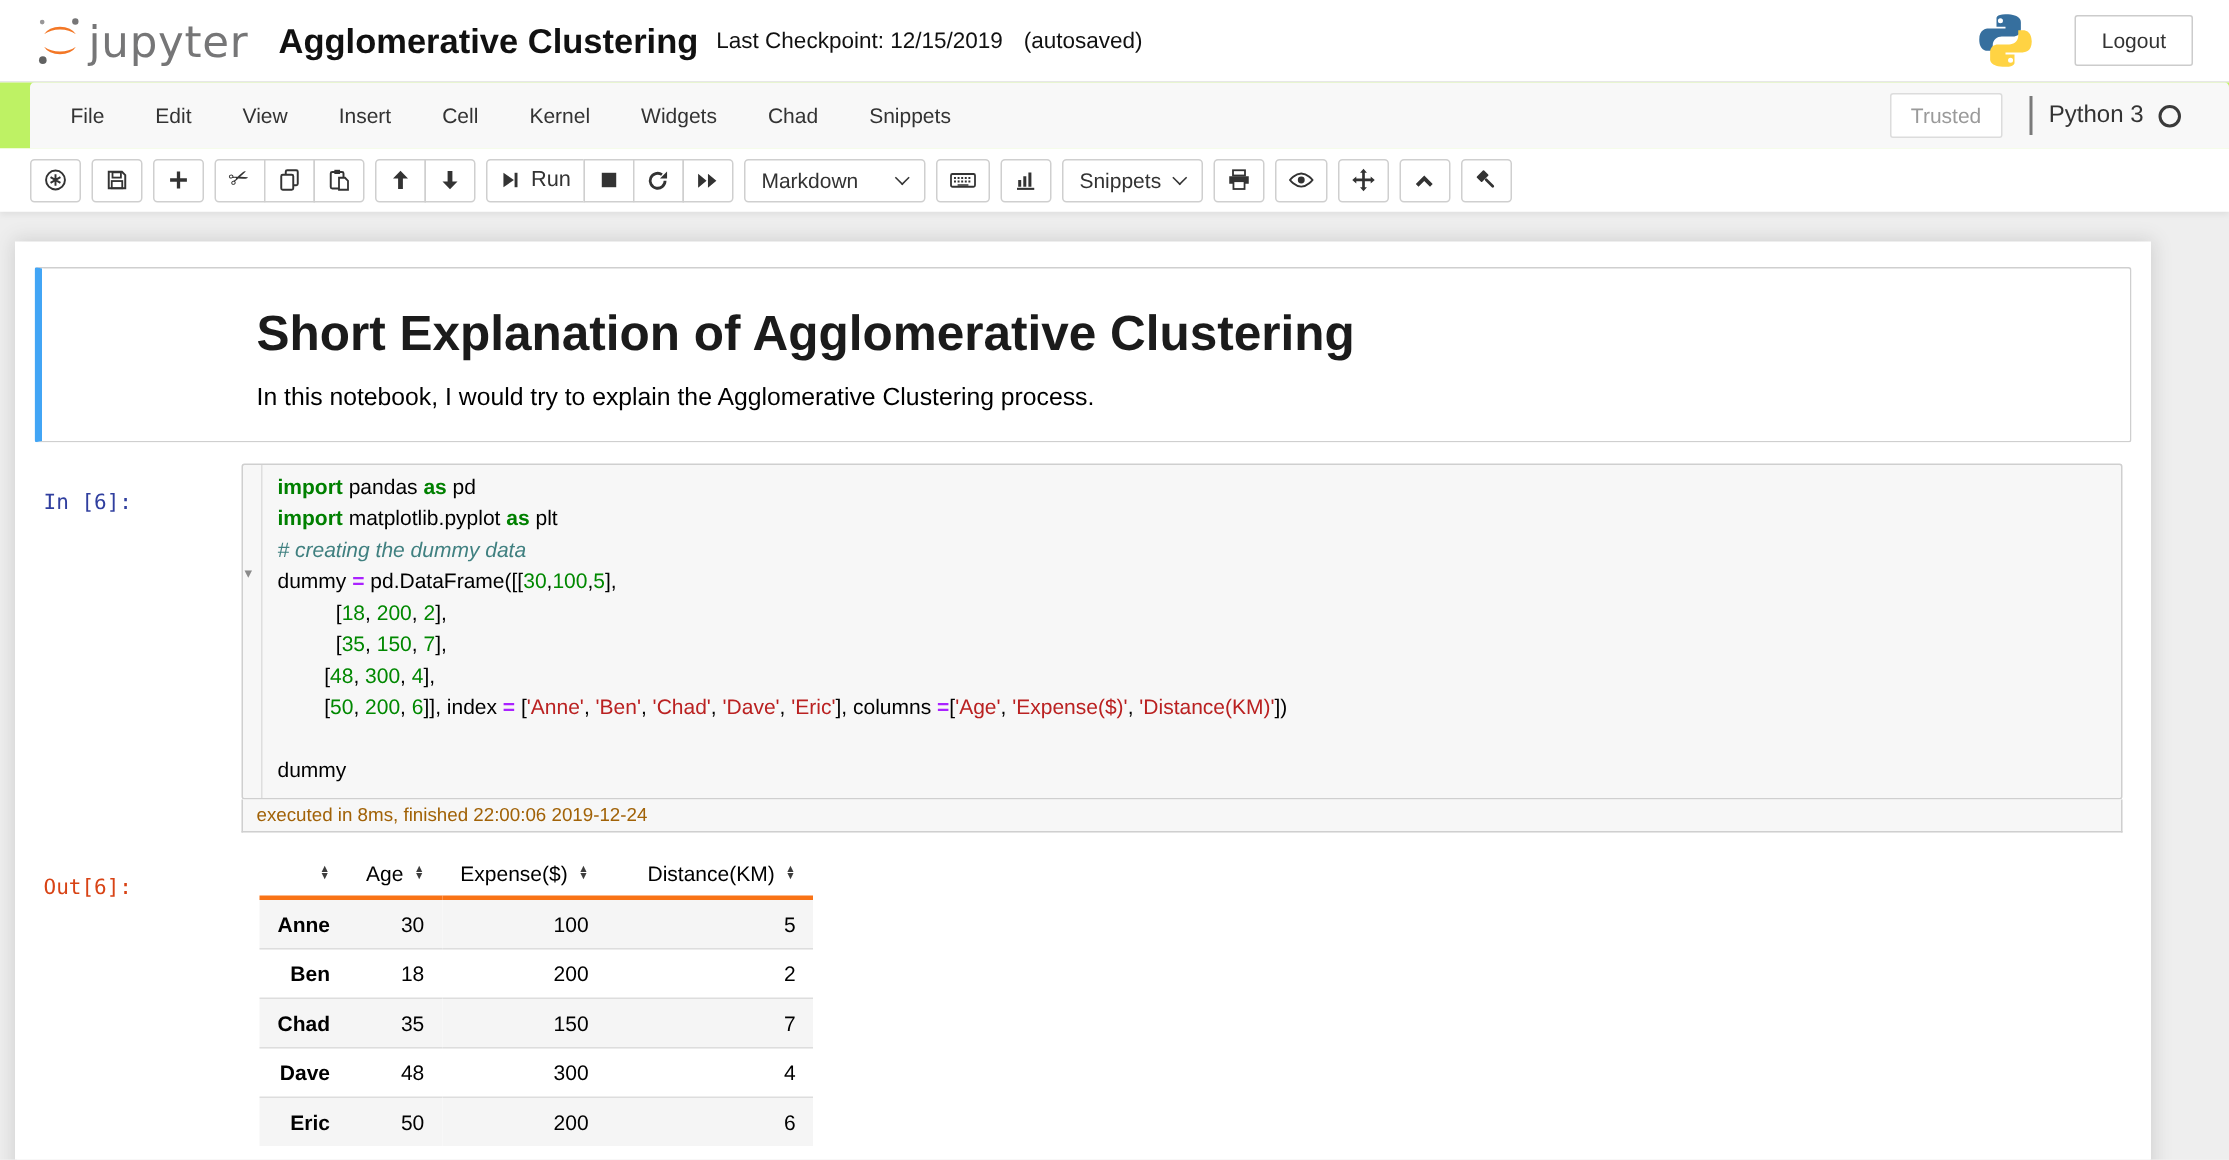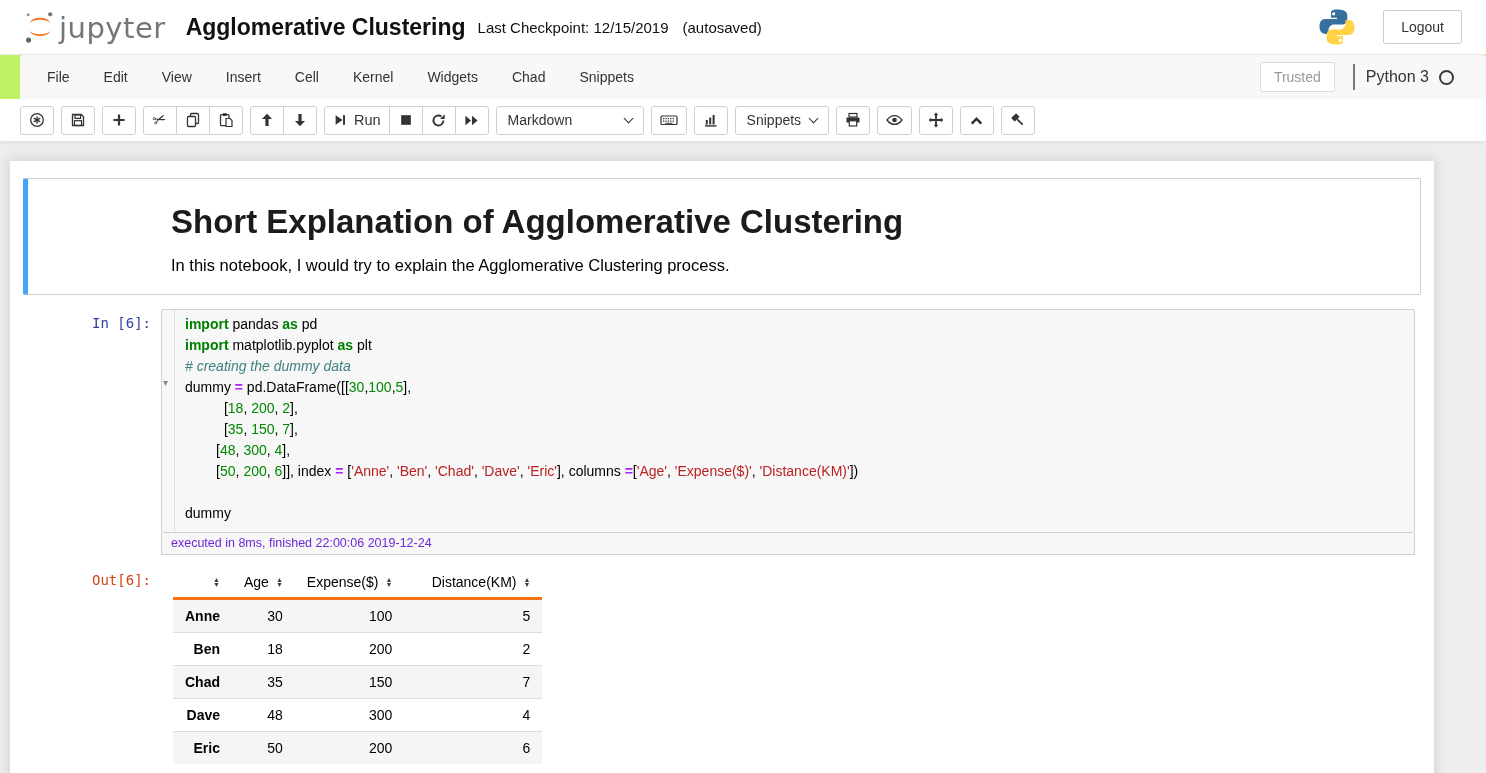--- a/index.html
+++ b/index.html
@@ -43,60 +43,60 @@
             font-family:inherit; font-size:14px; }
   .btn-group .tb-btn + .tb-btn { margin-left:-1px; }
   .btn-group .tb-btn:first-child, .tb-btn.single { border-radius:3px 0 0 3px; }
   .btn-group .tb-btn:last-child { border-radius:0 3px 3px 0; }
   .btn-group .tb-btn:only-child, .tb-btn.single { border-radius:3px; }
   .tb-btn svg { display:block; }
   .run-label { margin-left:7px; font-size:14.5px; }
   .tb-select { height:29px; background:#fff; border:1px solid #cfcfcf; border-radius:3px;
                display:inline-flex; align-items:center; justify-content:space-between;
                font-size:14px; color:#333; padding:0 11px; cursor:pointer; }
-  .sel-celltype { width:148px; }
+  .sel-celltype { width:121px; }
   .sel-snippets { width:94px; }
   .chev { width:7px; height:7px; border-right:1.6px solid #333; border-bottom:1.6px solid #333;
           transform:rotate(45deg); margin-top:-4px; }
   .scissors-glyph { font-size:16px; line-height:1; transform:rotate(-20deg); }
 
   
   .page { background:#eee; height:748px; padding-top:20px; }
   .nb-container { margin-left:10px; width:1424px; min-height:700px; background:#fff;
                   box-shadow:0 0 12px 1px rgba(87,87,87,.2); padding:17px 0 80px 0; }
 
   .cell { display:flex; flex-direction:column; padding:5px; margin:0 13px;
           border:1px solid transparent; }
   .cell-row { display:flex; }
   .cell.selected { border:1px solid #cfcfcf; border-left:5px solid #42A5F5; border-radius:2px; }
 
-  .prompt-col { width:132px; flex:none; text-align:right; padding:5px 10px 0 0;
+  .prompt-col { width:132px; flex:none; text-align:left; padding:5px 10px 0 0;
                 font-family:"DejaVu Sans Mono", monospace; font-size:14px; line-height:19px;
-                white-space:nowrap; }
+                white-space:nowrap;margin-top:12px; }
   .in-prompt  { color:#303F9F; }
   .out-prompt { color:#D84315; }
 
   .text-area { flex:1; min-width:0; padding:2px 6px; }
   .text-area h1 { font-size:33px; font-weight:bold; color:#1b1b1b; margin:17px 0 12px; }
   .text-area p  { font-size:16.5px; color:#000; margin:15px 0 12px; }
 
   .input-area { flex:1; min-width:0; }
   .codebox { border:1px solid #cfcfcf; border-radius:2px; background:#f7f7f7; display:flex; }
   .cm-gutter { width:13px; flex:none; border-right:1px solid #dedede; position:relative; }
   .fold-arrow { position:absolute; left:1px; top:68px; font-size:10px; color:#8a8a8a; line-height:10px; }
   .cm-code { padding:4px 10px 8px; font-family:Liberation Sans, sans-serif; font-size:14px;
              line-height:21px; white-space:pre; color:#000; }
   .tok-kw  { color:#008000; font-weight:bold; }
   .tok-num { color:#080; }
   .tok-str { color:#BA2121; }
   .tok-cm  { color:#408080; font-style:italic; }
   .tok-op  { color:#AA22FF; font-weight:bold; }
 
   .exec-status { border:1px solid #cfcfcf; border-top:0; background:#f7f7f7;
-                 font-size:12.5px; color:#6d28d9; padding:3px 9px 4px; }
+                 font-size:12.5px; color:#a16207; padding:3px 9px 4px; }
 
   .output-row { display:flex; margin-top:11px; }
   .output-area { flex:1; min-width:0; padding-left:12px; }
 
   table.dataframe { border-collapse:collapse; font-size:14px; color:#000; }
   table.dataframe th, table.dataframe td { text-align:right; padding:8px 12px; vertical-align:middle; }
   table.dataframe thead th { font-weight:normal; border-bottom:3px solid #f97316; padding-bottom:7px; }
   table.dataframe tbody th { font-weight:bold; }
   table.dataframe tbody tr { border-top:1px solid #ddd; }
   table.dataframe tbody tr:nth-child(odd) { background:#f5f5f5; }

